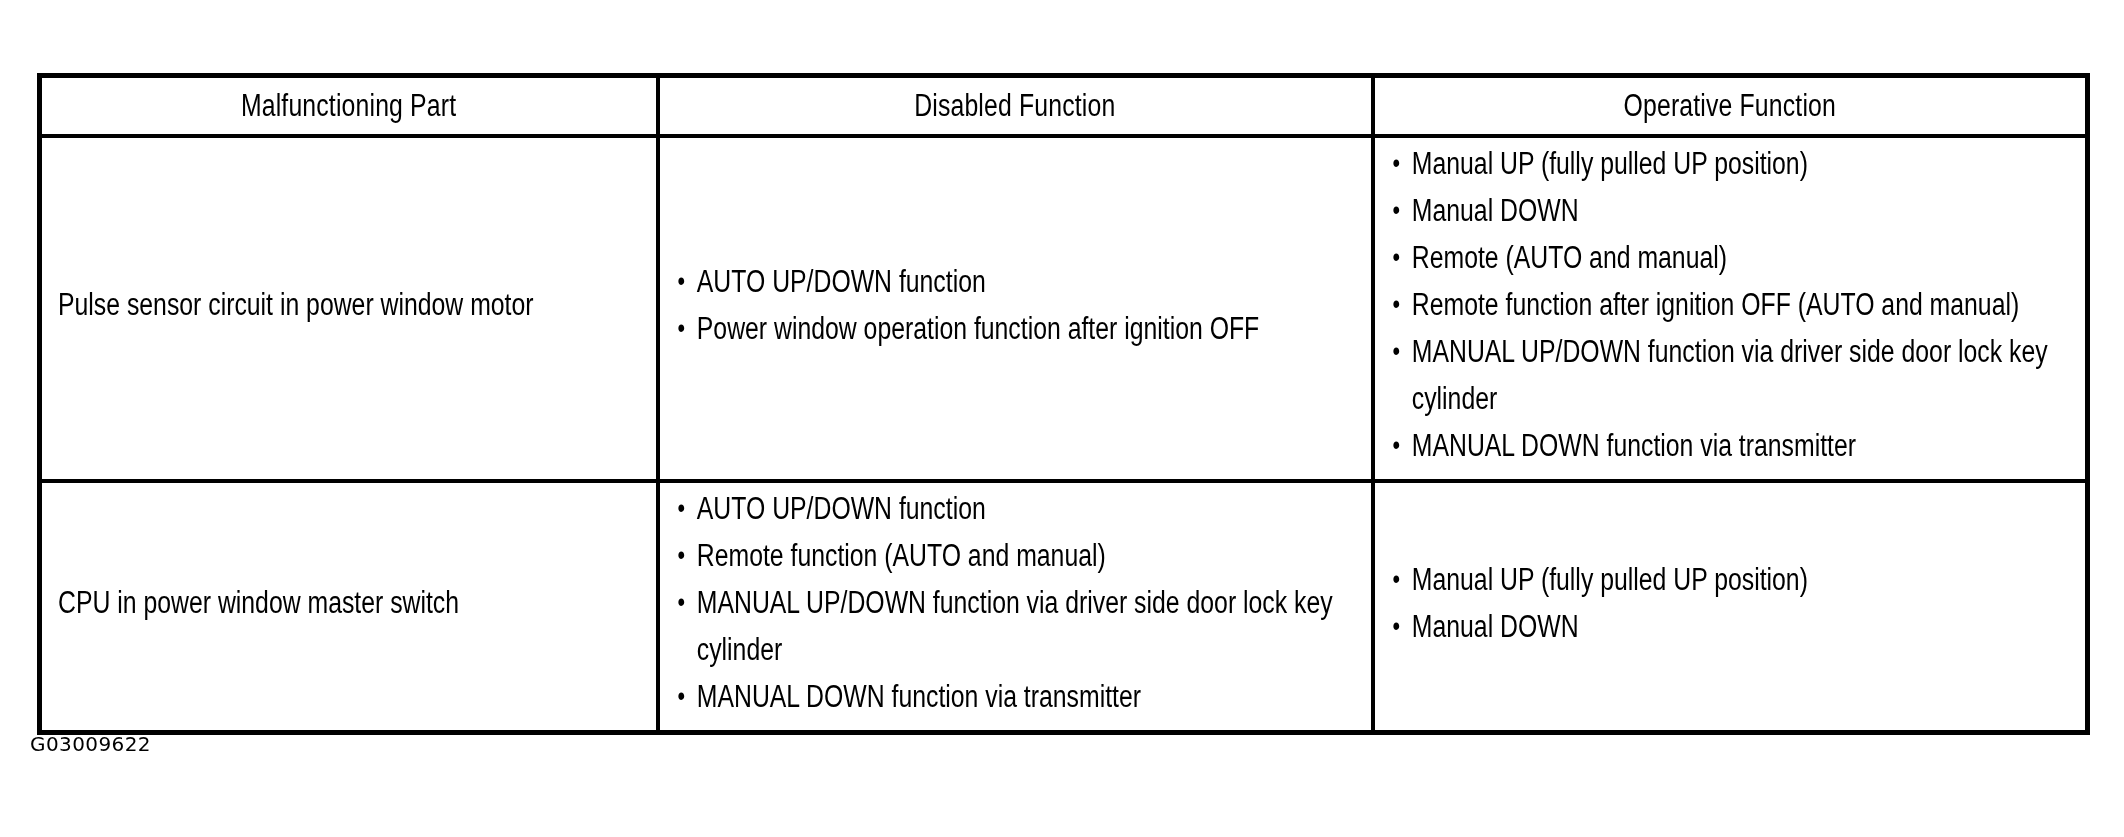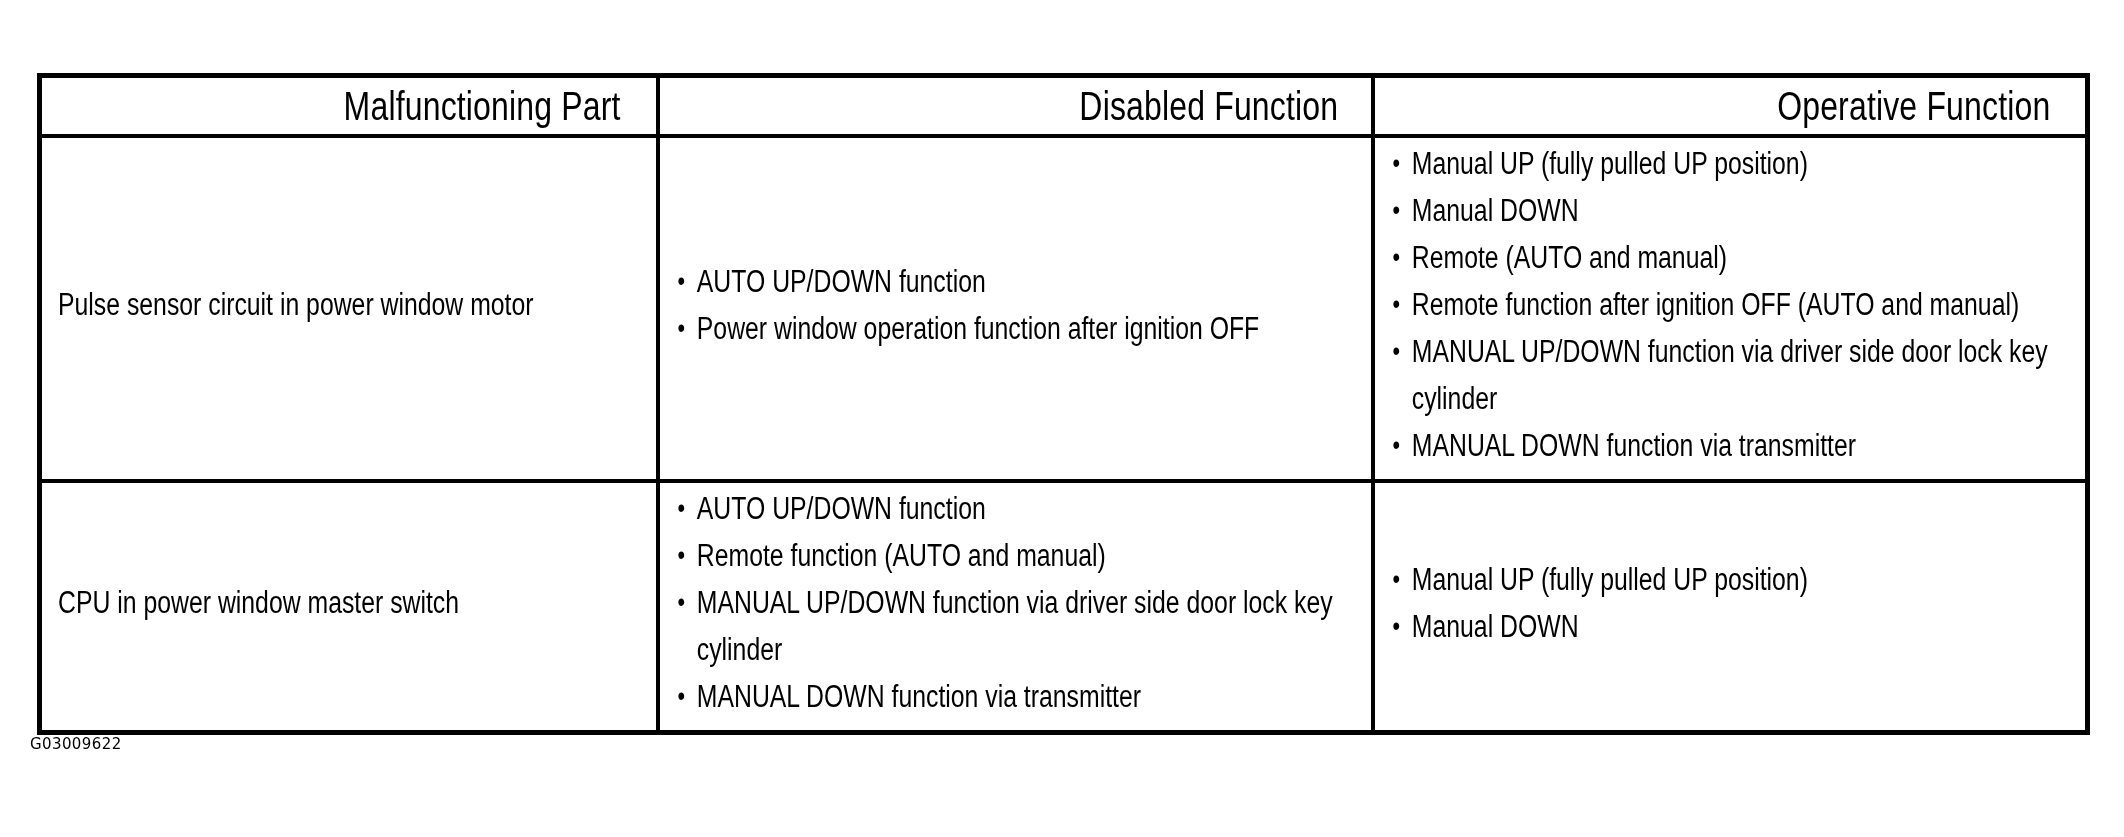--- a/index.html
+++ b/index.html
@@ -42,23 +42,23 @@
   table.spec th,
   table.spec td {
     border: 4px solid #000;
     vertical-align: middle;
     padding: 0;
   }
 
   
   table.spec thead th {
     height: 56px;
-    text-align: right;
+    text-align: center;
     font-weight: normal;
-    font-size: 40px;
+    font-size: 31px;
     line-height: 36px;
   }
   .hdr-text {
     display: inline-block;
     transform: scaleX(0.80);
     transform-origin: center center;
     white-space: nowrap;
     letter-spacing: 0.2px;
   }
 
@@ -102,21 +102,21 @@
   
   td.v-mid { vertical-align: middle; }
 
   .row1-cell1 { height: 268px; }
   .row2-cell1 { height: 172px; }
 
   .caption {
     position: absolute;
     left: 30px;
     top: 730px;
-    font-size: 15px;
+    font-size: 20px;
     line-height: 28px;
     letter-spacing: 0.4px;
     font-family: "DejaVu Sans", sans-serif;
   }
 </style>
 </head>
 <body>
 
 <div class="page">
 

